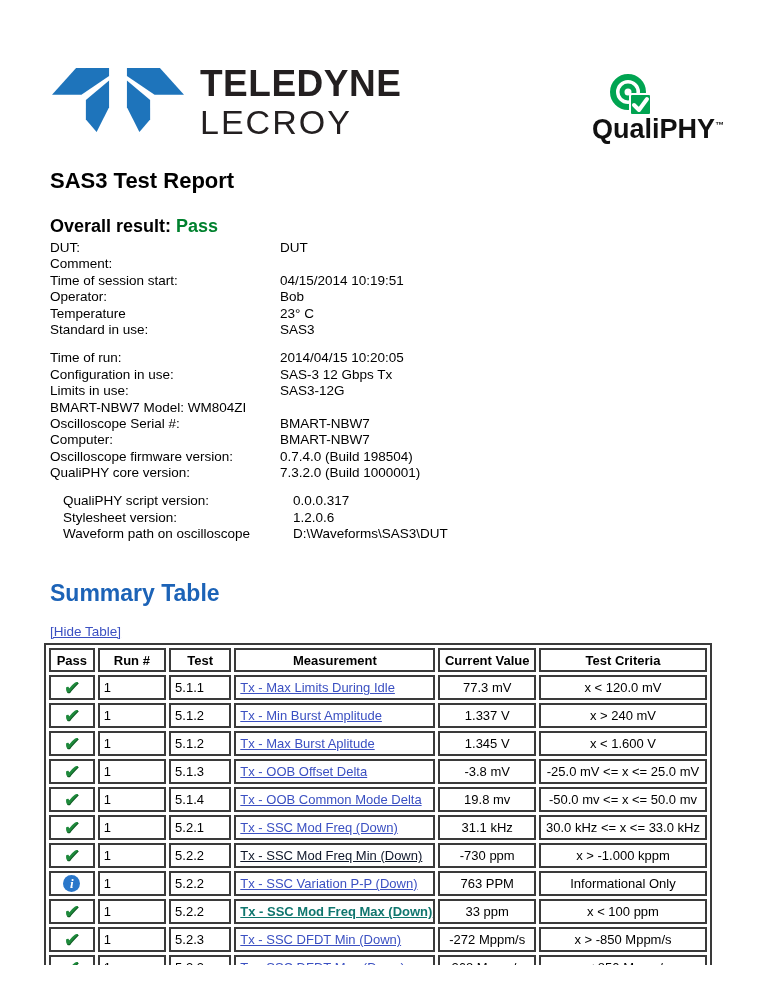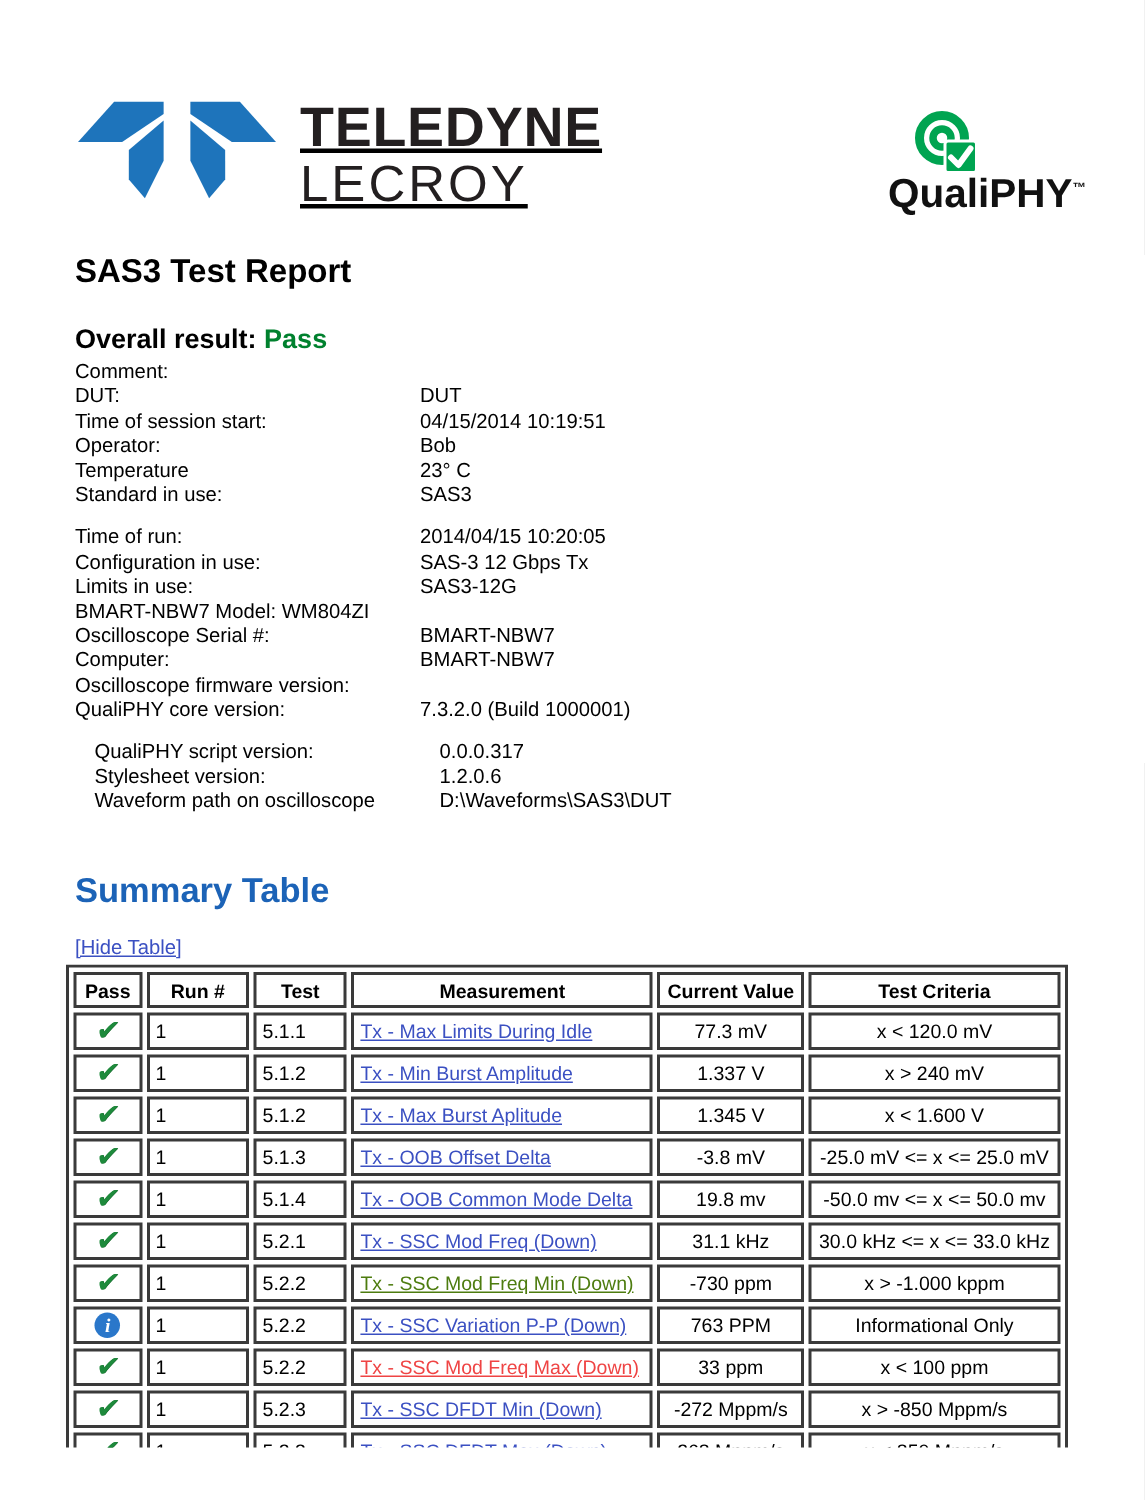--- a/index.html
+++ b/index.html
@@ -3,21 +3,21 @@
 <meta charset="utf-8">
 <style>
   html,body{margin:0;padding:0;background:#e8e8e8;}
   .page{
     position:relative;width:763px;height:1000px;margin:0 auto;
     background:#ffffff;overflow:hidden;
     font-family:"Liberation Sans","DejaVu Sans",sans-serif;
     color:#000;
   }
   
-  .teledyne{position:absolute;left:52px;top:60px;display:flex;align-items:flex-end;text-decoration:underline;}
+  .teledyne{position:absolute;left:52px;top:60px;display:flex;align-items:center;}
   .teledyne svg{width:132px;height:80px;display:block;}
   .tl-text{margin-left:16px;margin-top:4px;line-height:1;}
   .tl-line1{font-size:37px;font-weight:800;letter-spacing:.5px;color:#231F20;}
   .tl-line2{font-size:34px;font-weight:500;letter-spacing:2px;color:#231F20;margin-top:3px;}
   .qualiphy{position:absolute;left:592px;top:72px;width:150px;text-align:left;}
   .qp-icon{margin-left:16px;width:46px;height:46px;position:relative;}
   .qp-text{font-size:27px;font-weight:800;color:#111;line-height:1;margin-top:-2px;}
   .qp-tm{font-size:9px;font-weight:700;vertical-align:super;}
   
   .report-title{position:absolute;left:50px;top:168px;font-size:22px;font-weight:800;}
@@ -93,28 +93,28 @@
     </div>
     <div class="qp-text"><span>QualiPHY</span><span class="qp-tm">™</span></div>
   </div>
 
   <div class="report-title">SAS3 Test Report</div>
   <div class="overall"><span>Overall result: </span><span class="pass-word" id="overall-pass" style="color: rgb(0, 129, 46);">Pass</span></div>
 
   <div class="info-blocks" id="info-blocks">
       <div class="info-block">
         <div class="info-row">
+          <span class="info-label">DUT:</span>
+          <span class="info-value">DUT</span>
+        </div>
+        <div class="info-row">
           <span class="info-label">Comment:</span>
           <span class="info-value"></span>
         </div>
         <div class="info-row">
-          <span class="info-label">DUT:</span>
-          <span class="info-value">DUT</span>
-        </div>
-        <div class="info-row">
           <span class="info-label">Time of session start:</span>
           <span class="info-value">04/15/2014 10:19:51</span>
         </div>
         <div class="info-row">
           <span class="info-label">Operator:</span>
           <span class="info-value">Bob</span>
         </div>
         <div class="info-row">
           <span class="info-label">Temperature</span>
           <span class="info-value">23° C</span>
@@ -143,20 +143,21 @@
         <div class="info-row">
           <span class="info-label">Oscilloscope Serial #:</span>
           <span class="info-value">BMART-NBW7</span>
         </div>
         <div class="info-row">
           <span class="info-label">Computer:</span>
           <span class="info-value">BMART-NBW7</span>
         </div>
         <div class="info-row">
           <span class="info-label">Oscilloscope firmware version:</span>
+          <span class="info-value">0.7.4.0 (Build 198504)</span>
         </div>
         <div class="info-row">
           <span class="info-label">QualiPHY core version:</span>
           <span class="info-value">7.3.2.0 (Build 1000001)</span>
         </div>
       </div>
       <div class="info-block ib-gap">
         <div class="info-row">
           <span class="info-label">QualiPHY script version:</span>
           <span class="info-value">0.0.0.317</span>
@@ -243,37 +244,37 @@
             <td class="c-run">1</td>
             <td class="c-test">5.2.1</td>
             <td class="c-meas"><a class="mlink link-colored" style="color: rgb(59, 80, 194);">Tx - SSC Mod Freq (Down)</a></td>
             <td class="c-val">31.1 kHz</td>
             <td class="c-crit">30.0 kHz &lt;= x &lt;= 33.0 kHz</td>
           </tr>
           <tr>
             <td class="c-status"><span class="check" style="color: rgb(30, 138, 60);">✔</span></td>
             <td class="c-run">1</td>
             <td class="c-test">5.2.2</td>
-            <td class="c-meas"><a class="mlink link-colored" style="color: #4d7c0f;">Tx - SSC Mod Freq Min (Down)</a></td>
+            <td class="c-meas"><a class="mlink link-colored" style="color: #0f172a;">Tx - SSC Mod Freq Min (Down)</a></td>
             <td class="c-val">-730 ppm</td>
             <td class="c-crit">x &gt; -1.000 kppm</td>
           </tr>
           <tr>
             <td class="c-status"><span class="info-badge" style="background: rgb(42, 119, 202);">i</span></td>
             <td class="c-run">1</td>
             <td class="c-test">5.2.2</td>
             <td class="c-meas"><a class="mlink link-colored" style="color: rgb(59, 80, 194);">Tx - SSC Variation P-P (Down)</a></td>
             <td class="c-val">763 PPM</td>
             <td class="c-crit">Informational Only</td>
           </tr>
           <tr>
             <td class="c-status"><span class="check" style="color: rgb(30, 138, 60);">✔</span></td>
             <td class="c-run">1</td>
             <td class="c-test">5.2.2</td>
-            <td class="c-meas"><a class="mlink link-colored" style="color: #ef4444;">Tx - SSC Mod Freq Max (Down)</a></td>
+            <td class="c-meas"><a class="mlink link-colored" style="color: #0f766e; font-weight: bold;">Tx - SSC Mod Freq Max (Down)</a></td>
             <td class="c-val">33 ppm</td>
             <td class="c-crit">x &lt; 100 ppm</td>
           </tr>
           <tr>
             <td class="c-status"><span class="check" style="color: rgb(30, 138, 60);">✔</span></td>
             <td class="c-run">1</td>
             <td class="c-test">5.2.3</td>
             <td class="c-meas"><a class="mlink link-colored" style="color: rgb(59, 80, 194);">Tx - SSC DFDT Min (Down)</a></td>
             <td class="c-val">-272 Mppm/s</td>
             <td class="c-crit">x &gt; -850 Mppm/s</td>

